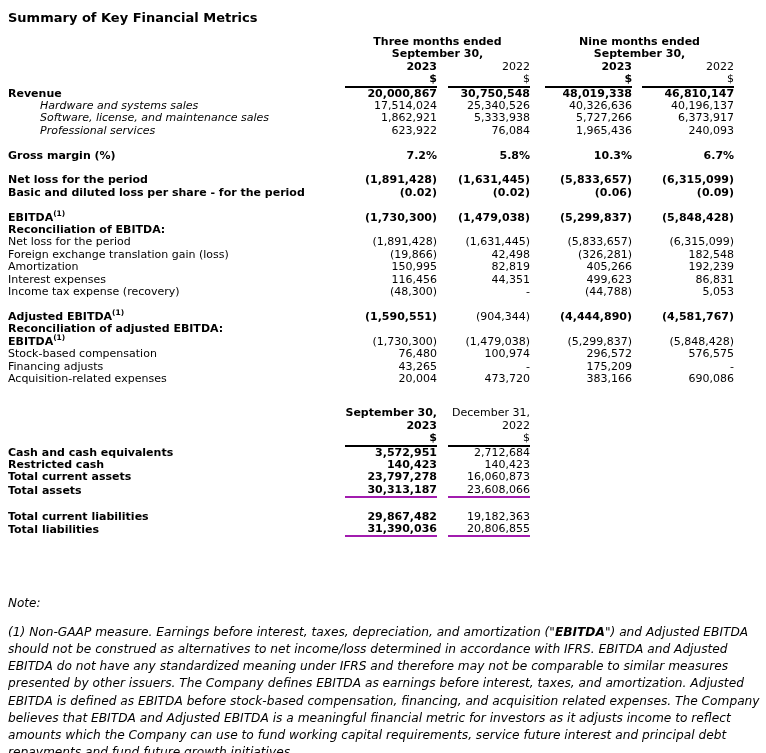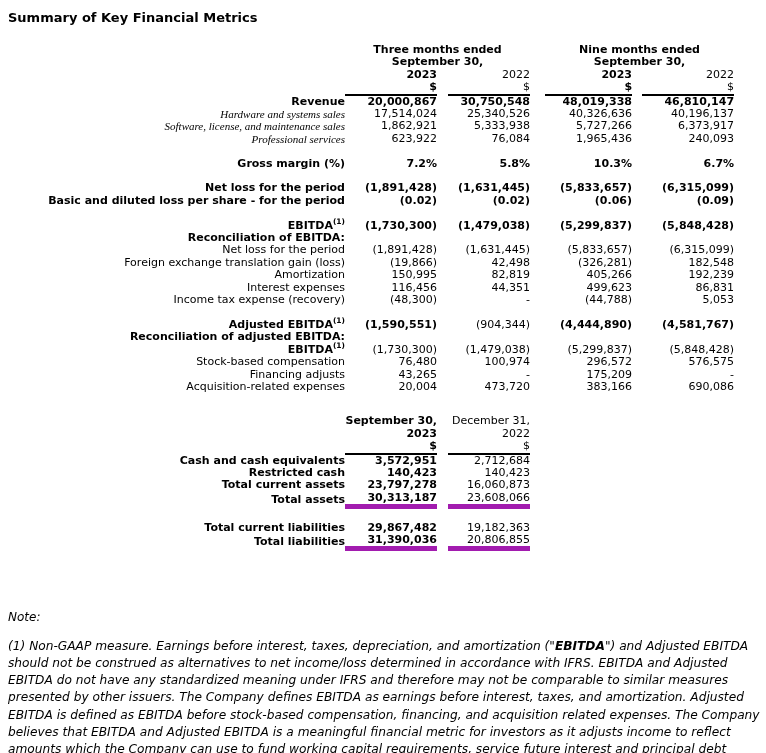--- a/index.html
+++ b/index.html
@@ -14,35 +14,35 @@
     overflow: hidden;
   }
   .title {
     font-size: 13px; font-weight: bold;
     margin: 2px 0 0 0; line-height: 16px;
   }
   table {
     border-collapse: collapse; table-layout: fixed;
     font-size: 11px;
   }
-  #income-table { width: 726px; margin-top: 18px; }
+  #income-table { width: 726px; margin-top: 10px; }
   #balance-table { width: 522px; margin-top: 22px; }
   td {
     padding: 0; line-height: 12.4px; height: 12.4px;
     white-space: nowrap; overflow: visible;
     vertical-align: bottom;
   }
-  td.lbl { text-align: right; }
+  td.lbl { text-align: left; }
   td.num { text-align: right; }
   td.ctr { text-align: center; }
   .b { font-weight: bold; }
   .i { font-style: italic; }
-  .indent { padding-left: 32px; font-family: Liberation Serif, serif; }
+  .indent { padding-left: 32px; }
   td.uline { border-bottom: 2px solid #000; }
-  td.bline { border-bottom: 5px solid #a21caf; }
+  td.bline { border-bottom: 2px solid #a21caf; }
   tr.spacer td { height: 12.4px; }
   sup { font-size: 7.5px; line-height: 0; }
   .note-heading {
     font-size: 12px; margin-top: 46px; font-style: italic;
   }
   .note-para {
     font-style: italic;
     font-size: 12.2px; line-height: 17.2px;
     width: 754px; margin-top: 14px;
   }

